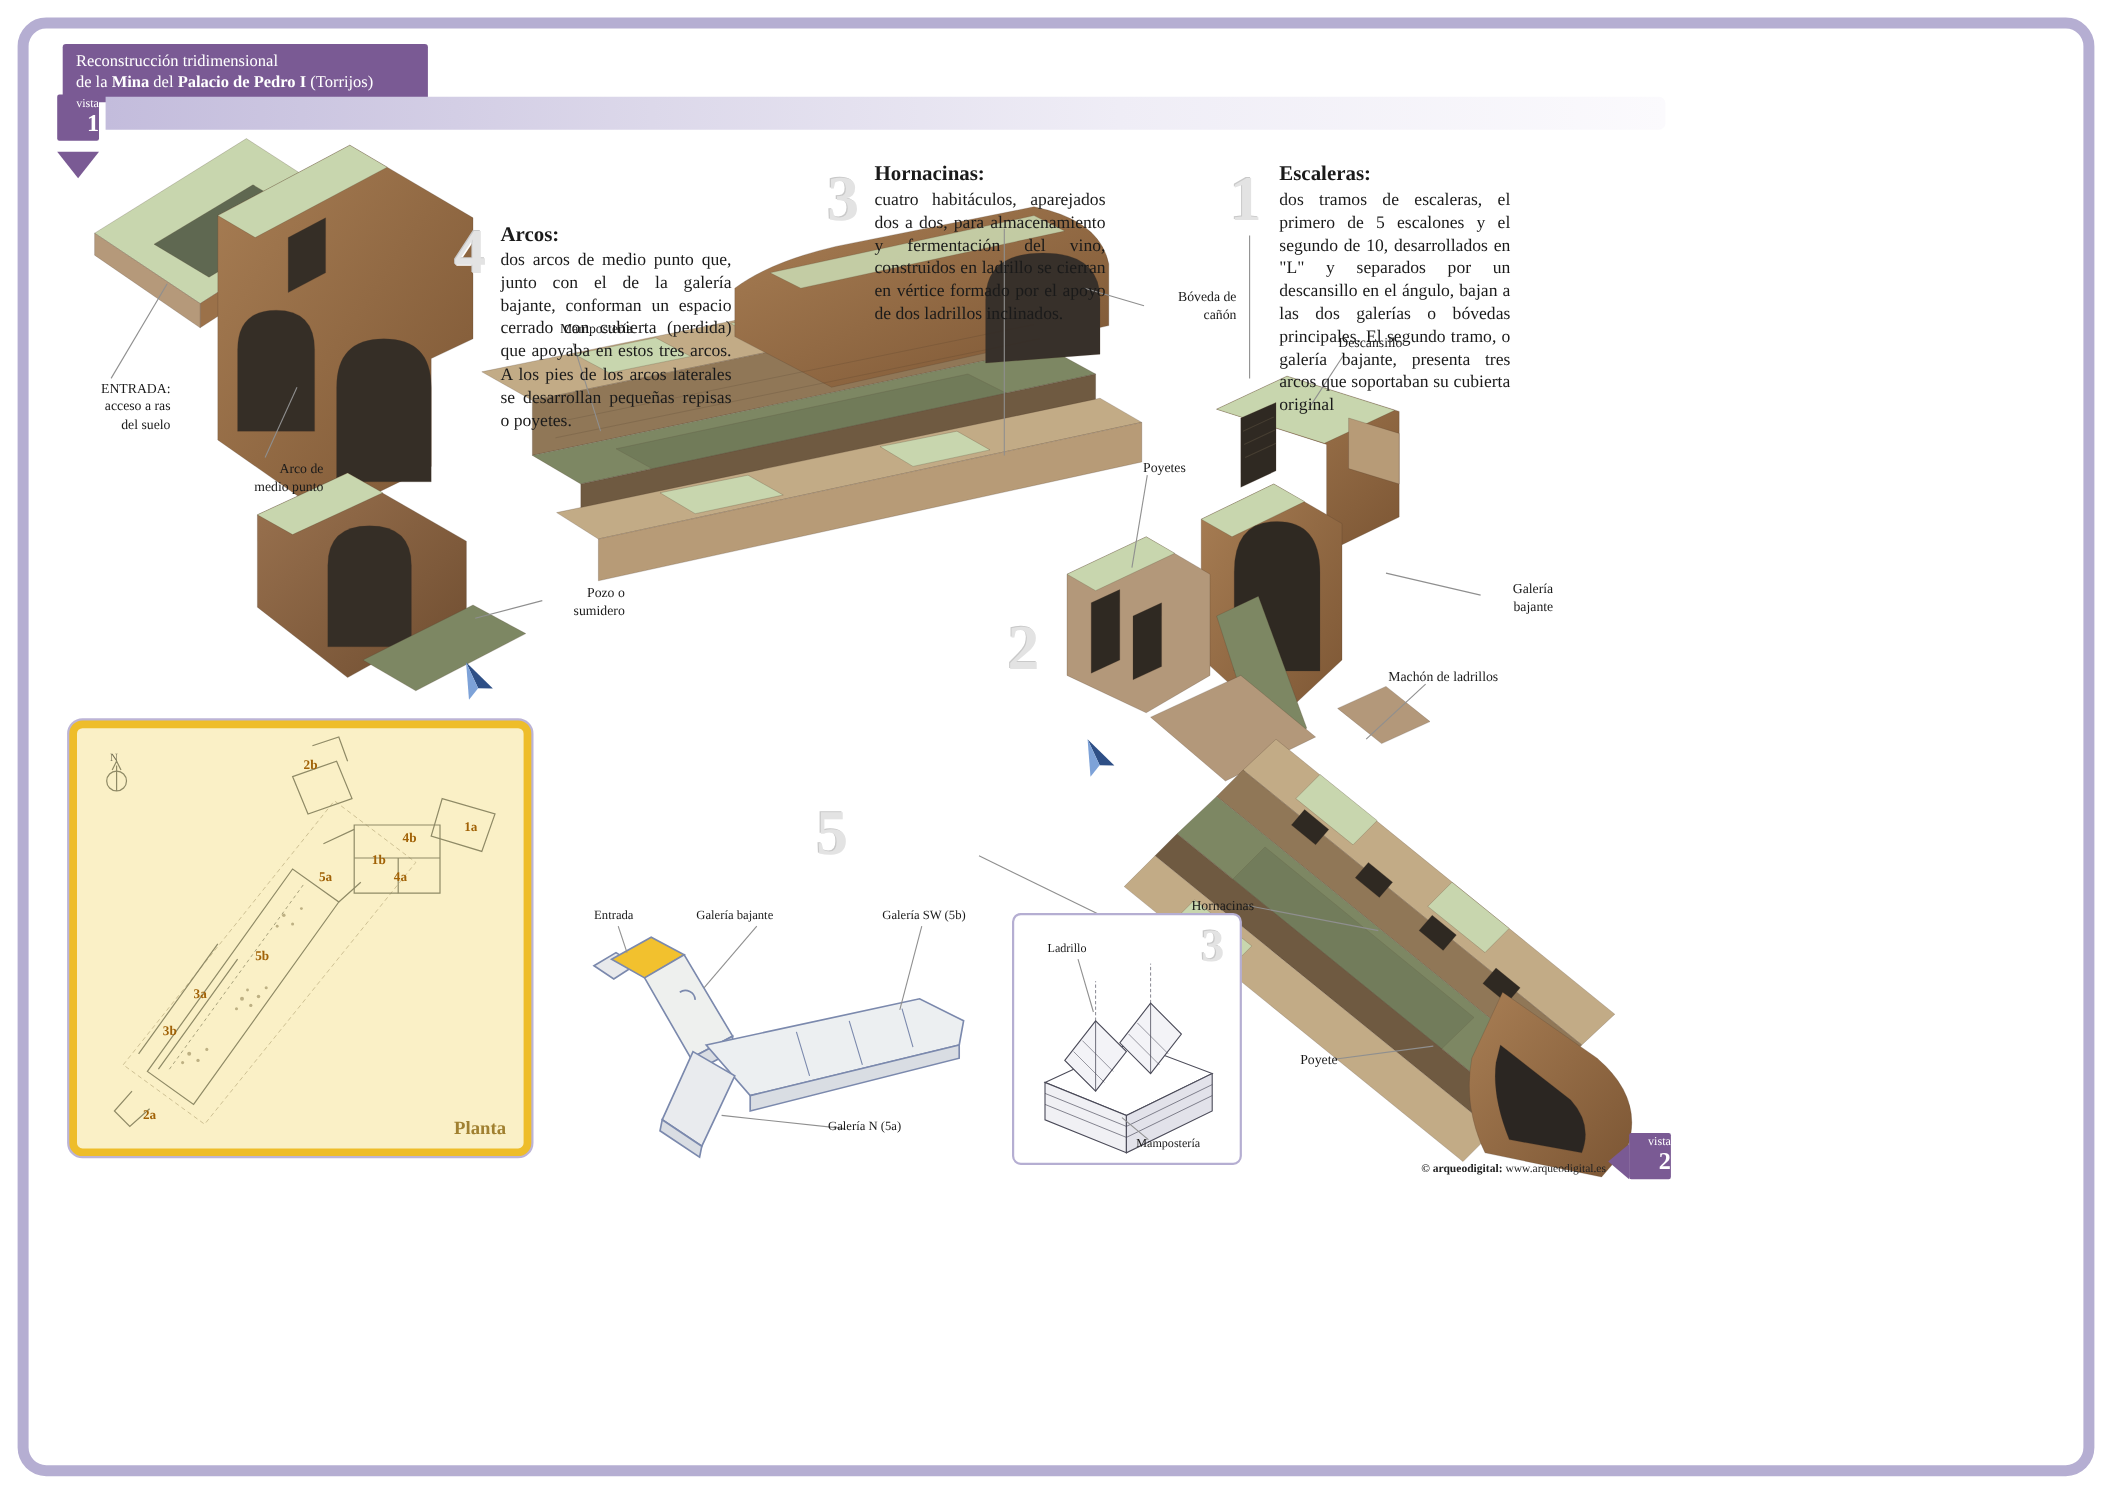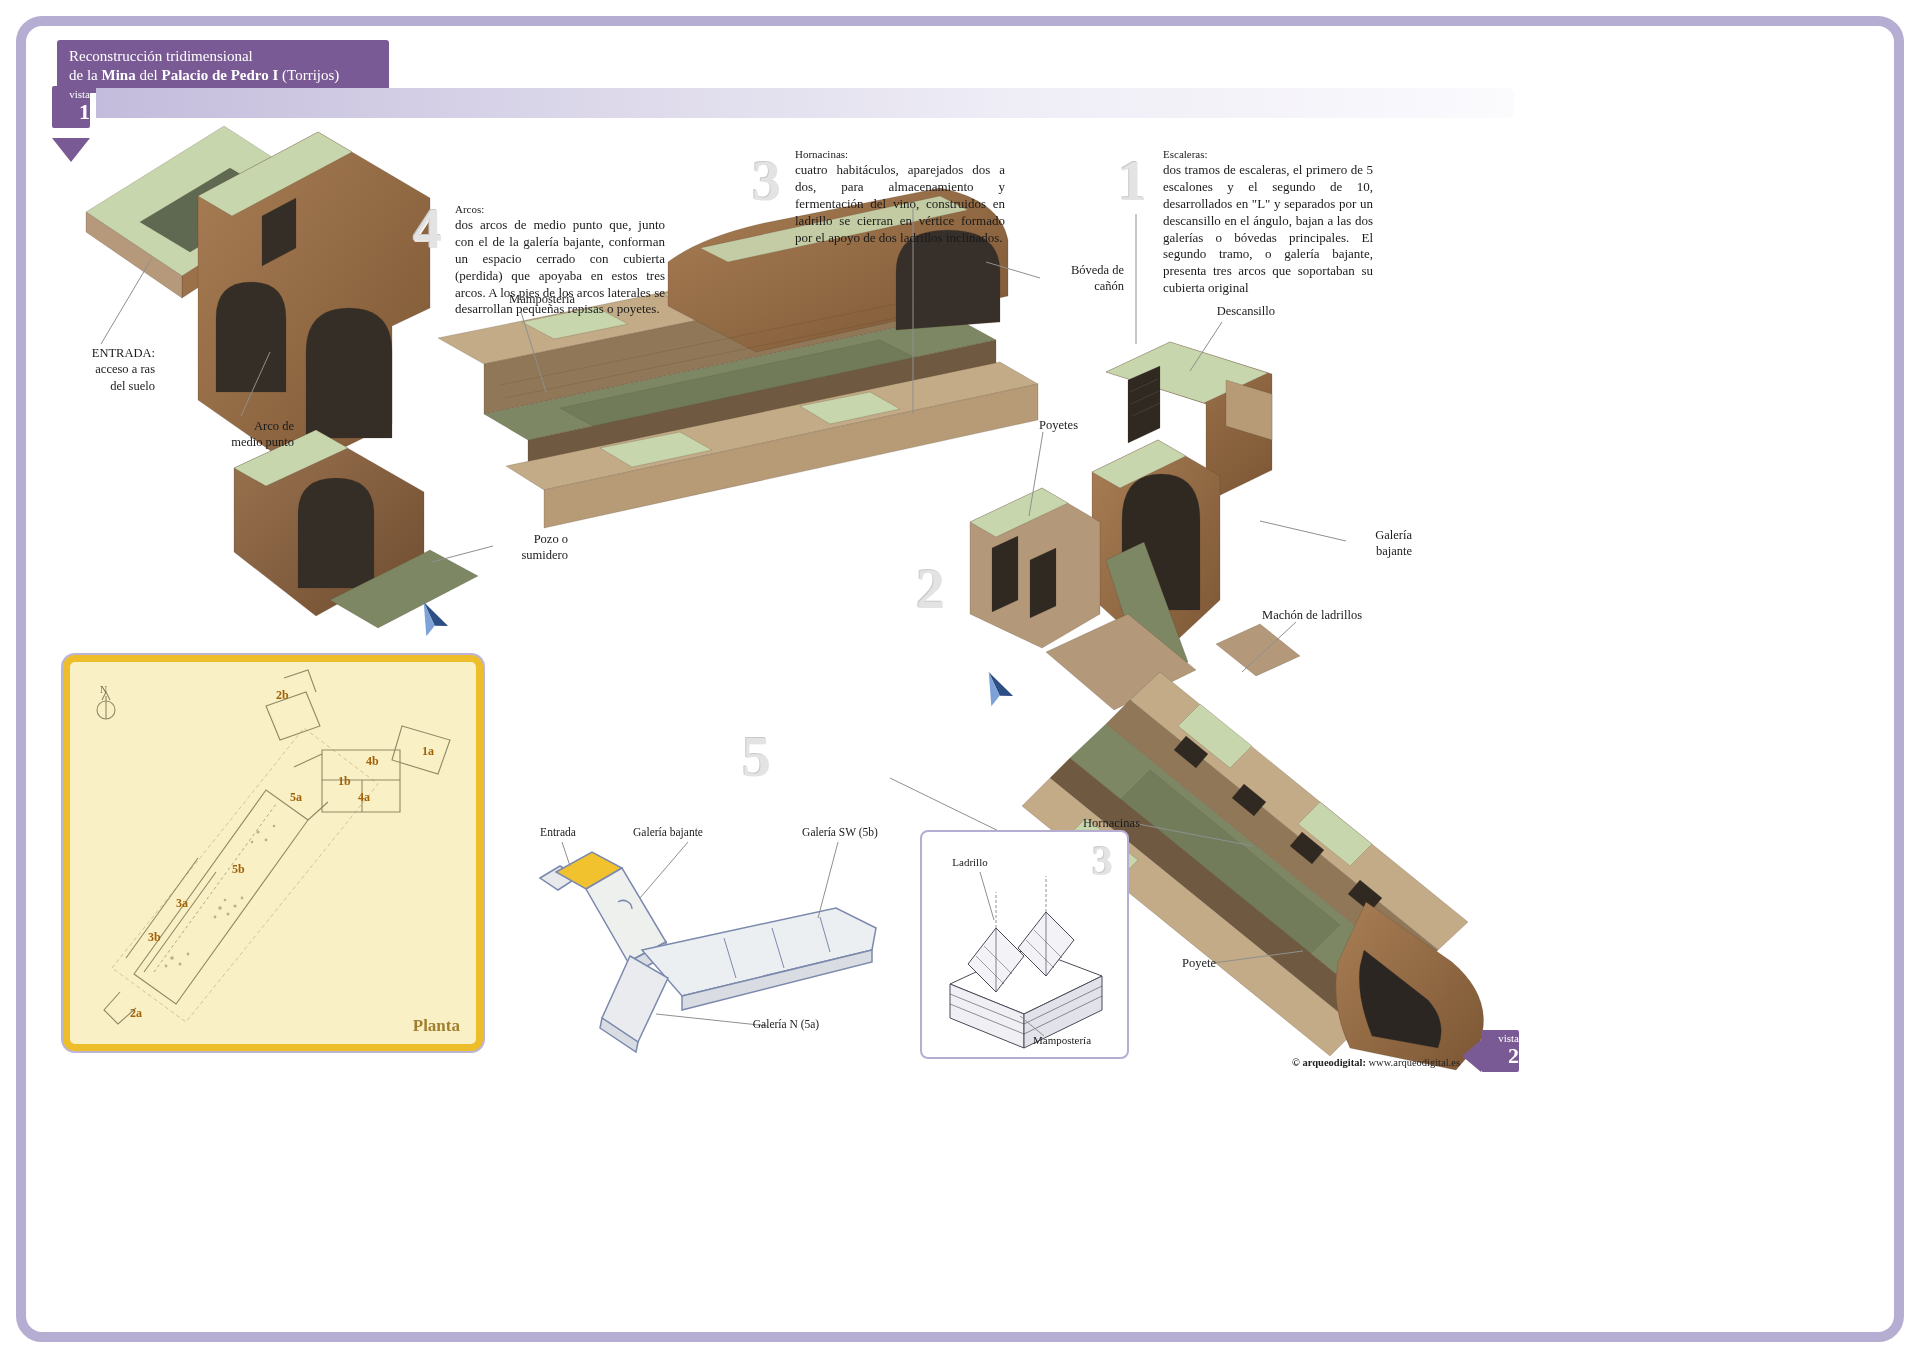--- a/index.html
+++ b/index.html
@@ -20,22 +20,22 @@
   .vista-num{display:block;font-size:22px;font-weight:bold;line-height:1.05;}
   .tri-down{position:absolute;width:0;height:0;border-left:19px solid transparent;
             border-right:19px solid transparent;border-top:24px solid #7a5a94;}
   .tri-left{position:absolute;width:0;height:0;border-top:16px solid transparent;
             border-bottom:16px solid transparent;border-right:19px solid #7a5a94;}
 
   
   .ghost-num{position:absolute;font-size:58px;font-weight:bold;color:#e3e3e3;line-height:1;
              text-shadow:-1px -1px 0 #c9c9c9,1px 1px 0 #ffffff;}
   .anno{position:absolute;width:210px;}
-  .anno h3{margin:0 0 2px 0;font-size:11px;font-weight:normal;}
-  .anno p{margin:0;font-size:13px;line-height:1.3;text-align:justify;}
+  .anno h3{margin:0 0 2px 0;font-size:19px;font-weight:bold;}
+  .anno p{margin:0;font-size:16px;line-height:1.3;text-align:justify;}
   .anno.right h3{text-align:right;}
 
   
   .callout{position:absolute;font-size:12.5px;line-height:1.3;text-align:right;}
   .callout span{display:block;}
 
   
   .plan-box{position:absolute;left:63px;top:655px;width:406px;height:382px;background:#faf0c6;
             border:7px solid #eebd2a;border-radius:12px;box-shadow:0 0 0 2px #bcb4d6;}
   .plan-box svg{position:absolute;left:0;top:0;}

